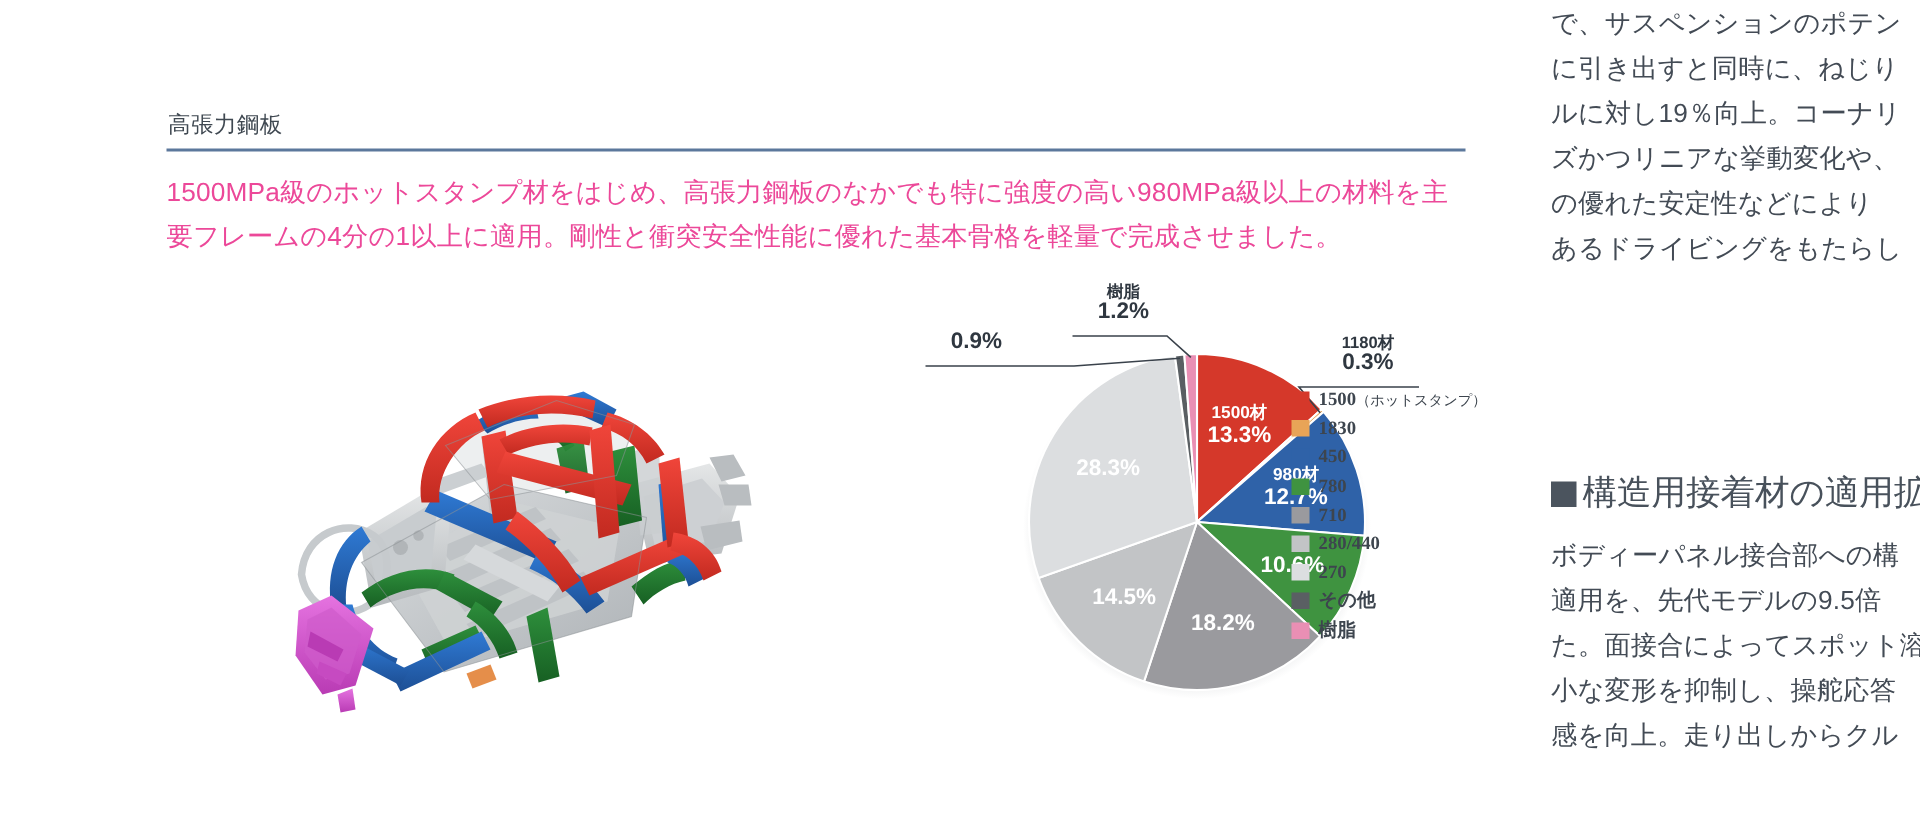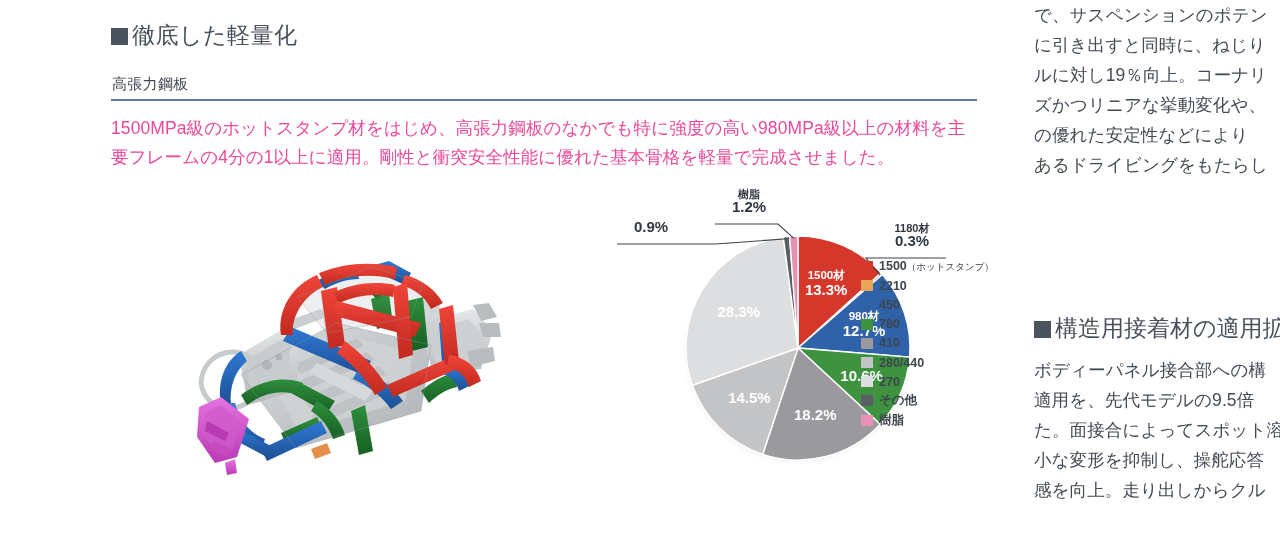--- a/index.html
+++ b/index.html
@@ -113,20 +113,21 @@
   }
   .callout-label.pct  { font-size: 15px; }
   .callout-label.name { font-size: 11px; }
 
   
   .legend {
     position: absolute;
     left: 861px;
     top: 257px;
     width: 130px;
+    font-family: Liberation Serif, serif;
   }
   .legend-row {
     display: flex;
     align-items: center;
     height: 19.2px;
   }
   .legend-swatch {
     width: 12px;
     height: 11px;
     margin-right: 6px;
@@ -174,23 +175,20 @@
     color: #48515b;
     white-space: nowrap;
   }
   .rc-para.p2 { top: 355px; }
 </style>
 </head>
 <body>
 
 <div class="main-col">
 
-  <div class="section-title">
-    <span class="sq-bullet"></span><span>徹底した軽量化</span>
-  </div>
 
   <div class="sub-title">高張力鋼板</div>
   <div class="rule"></div>
 
   <div class="body-copy">
     <span>1500MPa級のホットスタンプ材をはじめ、高張力鋼板のなかでも特に強度の高い980MPa級以上の材料</span><span>を主要フレームの4分の1以上に適用。剛性と衝突安全性能に優れた基本骨格を軽量で完成させました。</span>
   </div>
 
   <div class="car-wrap">
     <svg width="410" height="290" viewBox="0 0 410 290" xmlns="http://www.w3.org/2000/svg" aria-label="car body frame">
@@ -357,33 +355,33 @@
 
 </div>
 
 <div class="legend" id="legend">
     <div class="legend-row">
       <span class="legend-swatch" style="background: rgb(213, 56, 42);"></span>
       <span class="legend-text">1500<span class="paren">（ホットスタンプ）</span></span>
     </div>
     <div class="legend-row">
       <span class="legend-swatch" style="background: rgb(232, 164, 87);"></span>
-      <span class="legend-text">2210</span>
+      <span class="legend-text">1830</span>
     </div>
     <div class="legend-row">
       <span class="legend-swatch" style="background: rgb(47, 98, 168);"></span>
       <span class="legend-text">450</span>
     </div>
     <div class="legend-row">
       <span class="legend-swatch" style="background: rgb(63, 147, 64);"></span>
       <span class="legend-text">780</span>
     </div>
     <div class="legend-row">
       <span class="legend-swatch" style="background: rgb(154, 154, 158);"></span>
-      <span class="legend-text">410</span>
+      <span class="legend-text">710</span>
     </div>
     <div class="legend-row">
       <span class="legend-swatch" style="background: rgb(194, 196, 198);"></span>
       <span class="legend-text">280/440</span>
     </div>
     <div class="legend-row">
       <span class="legend-swatch" style="background: rgb(220, 222, 224);"></span>
       <span class="legend-text">270</span>
     </div>
     <div class="legend-row">

